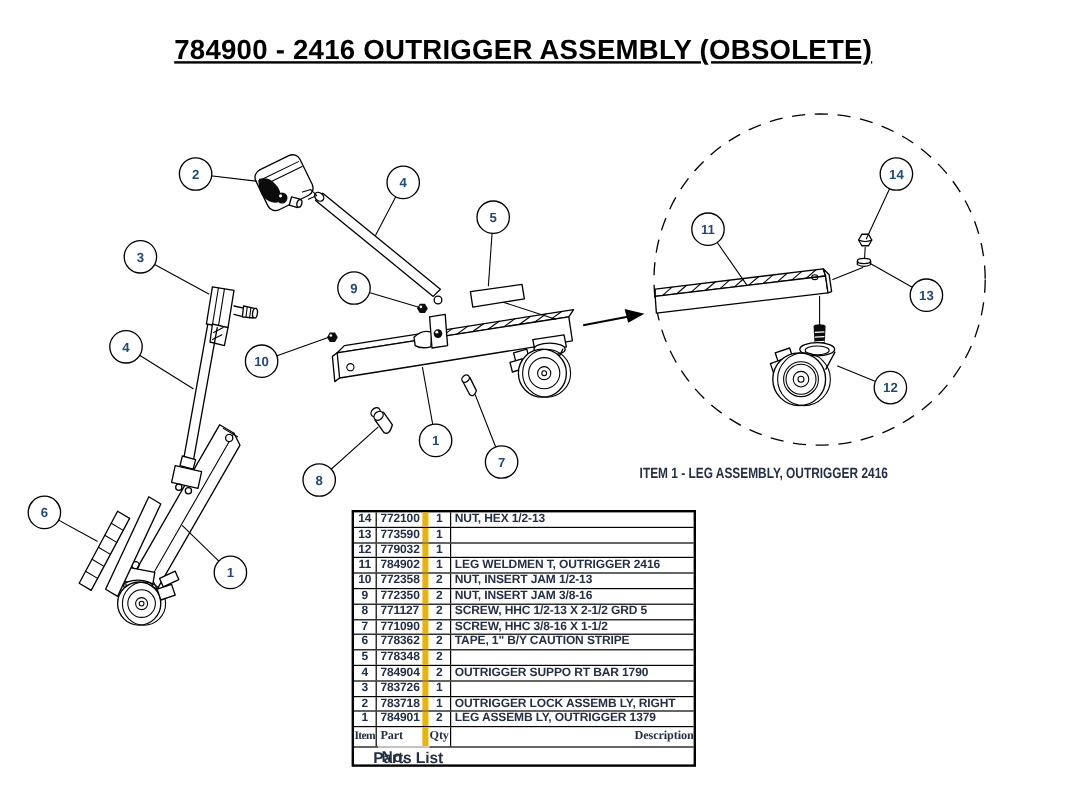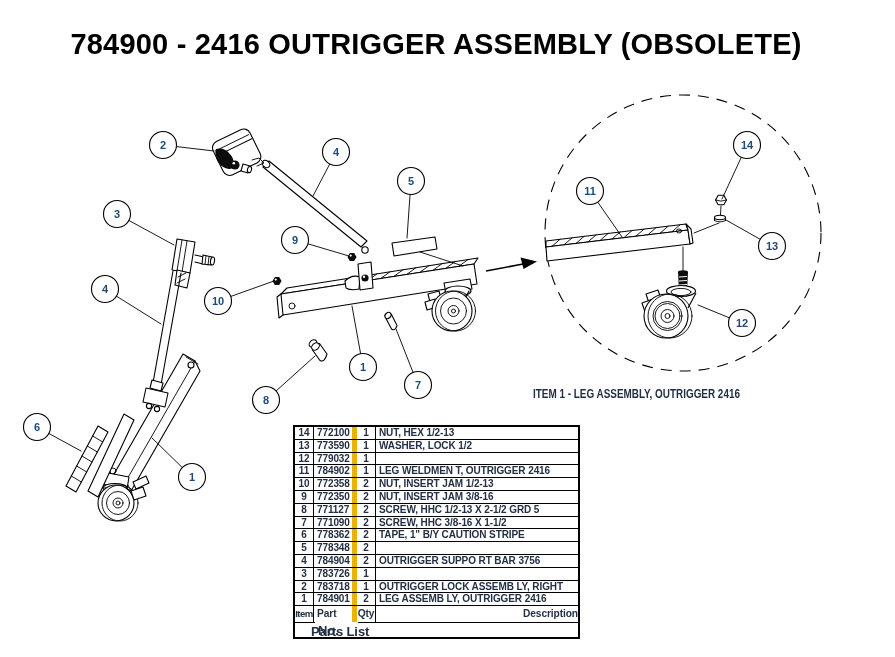--- a/index.html
+++ b/index.html
@@ -1,33 +1,33 @@
 <!DOCTYPE html>
 <html style="--callout-ink: #1f4a78; --table-ink: #232f45;"><head>
 <meta charset="utf-8">
 <style>
   html,body { margin:0; padding:0; }
   body { width:895px; height:657px; background:#fff; position:relative; overflow:hidden;
          font-family:"Liberation Sans",sans-serif; }
   .title { position:absolute; top:28px; left:0; width:872px; text-align:center;
-           font-size:29px; font-weight:bold; color:#000; letter-spacing:0.2px; white-space:nowrap; }
+           font-size:23px; font-weight:bold; color:#000; letter-spacing:0.2px; white-space:nowrap;text-decoration:underline; }
   svg.diagram { position:absolute; left:0; top:0; }
   .caption { position:absolute; left:533px; top:387px; font-size:12.4px; font-weight:bold;
              color:var(--table-ink,#222a36); transform:scaleX(0.8); transform-origin:0 0; white-space:nowrap; }
   .plist { position:absolute; left:293px; top:425px; width:287px; border:2px solid #000;
            box-sizing:border-box; font-size:10px; font-weight:bold; color:var(--table-ink,#232f45);
            letter-spacing:-0.1px; background:#fff; }
   .plist * { box-sizing:border-box; }
   .prow { display:flex; height:12.8px; border-bottom:1px solid #000; align-items:center; }
   .c-item { width:19px; border-right:1px solid #000; text-align:center; align-self:stretch; line-height:12.2px; }
   .c-part { width:43px; border-right:5px solid #eab308; padding-left:3px; align-self:stretch; line-height:12.2px; }
   .c-qty  { width:19px; border-right:1px solid #000; text-align:center; align-self:stretch; line-height:12.2px; }
   .c-desc { flex:1; padding-left:3px; white-space:nowrap; overflow:hidden; align-self:stretch; line-height:12.2px; }
   .f1 { display:flex; height:17px; border-bottom:1px solid #000; align-items:center; font-size:10.2px; }
-  .f1 .c-item,.f1 .c-part,.f1 .c-qty,.f1 .c-desc { line-height:16px; }
+  .f1 .c-item,.f1 .c-part,.f1 .c-qty,.f1 .c-desc { line-height:16px;font-family:Liberation Serif, serif; }
   .f1 .c-desc { text-align:right; padding-left:0; }
   .f1 .c-item { letter-spacing:-0.5px; font-size:9.6px; }
   .f2 { position:relative; height:14px; font-size:13px; }
   .f2 .patch { position:absolute; left:20px; top:-1.6px; width:43px; height:1.6px; background:#fff; }
   .f2 .no-label { position:absolute; left:23px; top:0; }
   .f2 .pl-label { position:absolute; left:16px; width:94%; top:1px; }
   .ln { fill:none; stroke:#000; stroke-width:1.1; stroke-linejoin:round; stroke-linecap:round; }
   .thin { fill:none; stroke:#000; stroke-width:0.9; stroke-linejoin:round; stroke-linecap:round; }
   .wh { fill:#fff; stroke:#000; stroke-width:1.1; stroke-linejoin:round; }
   .blk { fill:#0c0c0c; stroke:none; }
@@ -275,21 +275,20 @@
   <div class="prow">
       <span class="c-item">14</span>
       <span class="c-part">772100</span>
       <span class="c-qty">1</span>
       <span class="c-desc">NUT, HEX 1/2-13</span>
     </div>
   <div class="prow">
       <span class="c-item">13</span>
       <span class="c-part">773590</span>
       <span class="c-qty">1</span>
-      <span class="c-desc">WASHER, LOCK 1/2</span>
     </div>
   <div class="prow">
       <span class="c-item">12</span>
       <span class="c-part">779032</span>
       <span class="c-qty">1</span>
     </div>
   <div class="prow">
       <span class="c-item">11</span>
       <span class="c-part">784902</span>
       <span class="c-qty">1</span>
@@ -327,38 +326,38 @@
     </div>
   <div class="prow">
       <span class="c-item">5</span>
       <span class="c-part">778348</span>
       <span class="c-qty">2</span>
     </div>
   <div class="prow">
       <span class="c-item">4</span>
       <span class="c-part">784904</span>
       <span class="c-qty">2</span>
-      <span class="c-desc">OUTRIGGER SUPPO RT BAR 3756</span>
+      <span class="c-desc">OUTRIGGER SUPPO RT BAR 1790</span>
     </div>
   <div class="prow">
       <span class="c-item">3</span>
       <span class="c-part">783726</span>
       <span class="c-qty">1</span>
     </div>
   <div class="prow">
       <span class="c-item">2</span>
       <span class="c-part">783718</span>
       <span class="c-qty">1</span>
       <span class="c-desc">OUTRIGGER LOCK ASSEMB LY, RIGHT</span>
     </div>
   <div class="prow">
       <span class="c-item">1</span>
       <span class="c-part">784901</span>
       <span class="c-qty">2</span>
-      <span class="c-desc">LEG ASSEMB LY, OUTRIGGER 2416</span>
+      <span class="c-desc">LEG ASSEMB LY, OUTRIGGER 1379</span>
     </div>
   <div class="f1">
       <span class="c-item">Item</span>
       <span class="c-part">Part</span>
       <span class="c-qty">Qty</span>
       <span class="c-desc">Description</span>
     </div>
   <div class="f2">
       <i class="patch"></i>
       <span class="no-label">No.</span>

